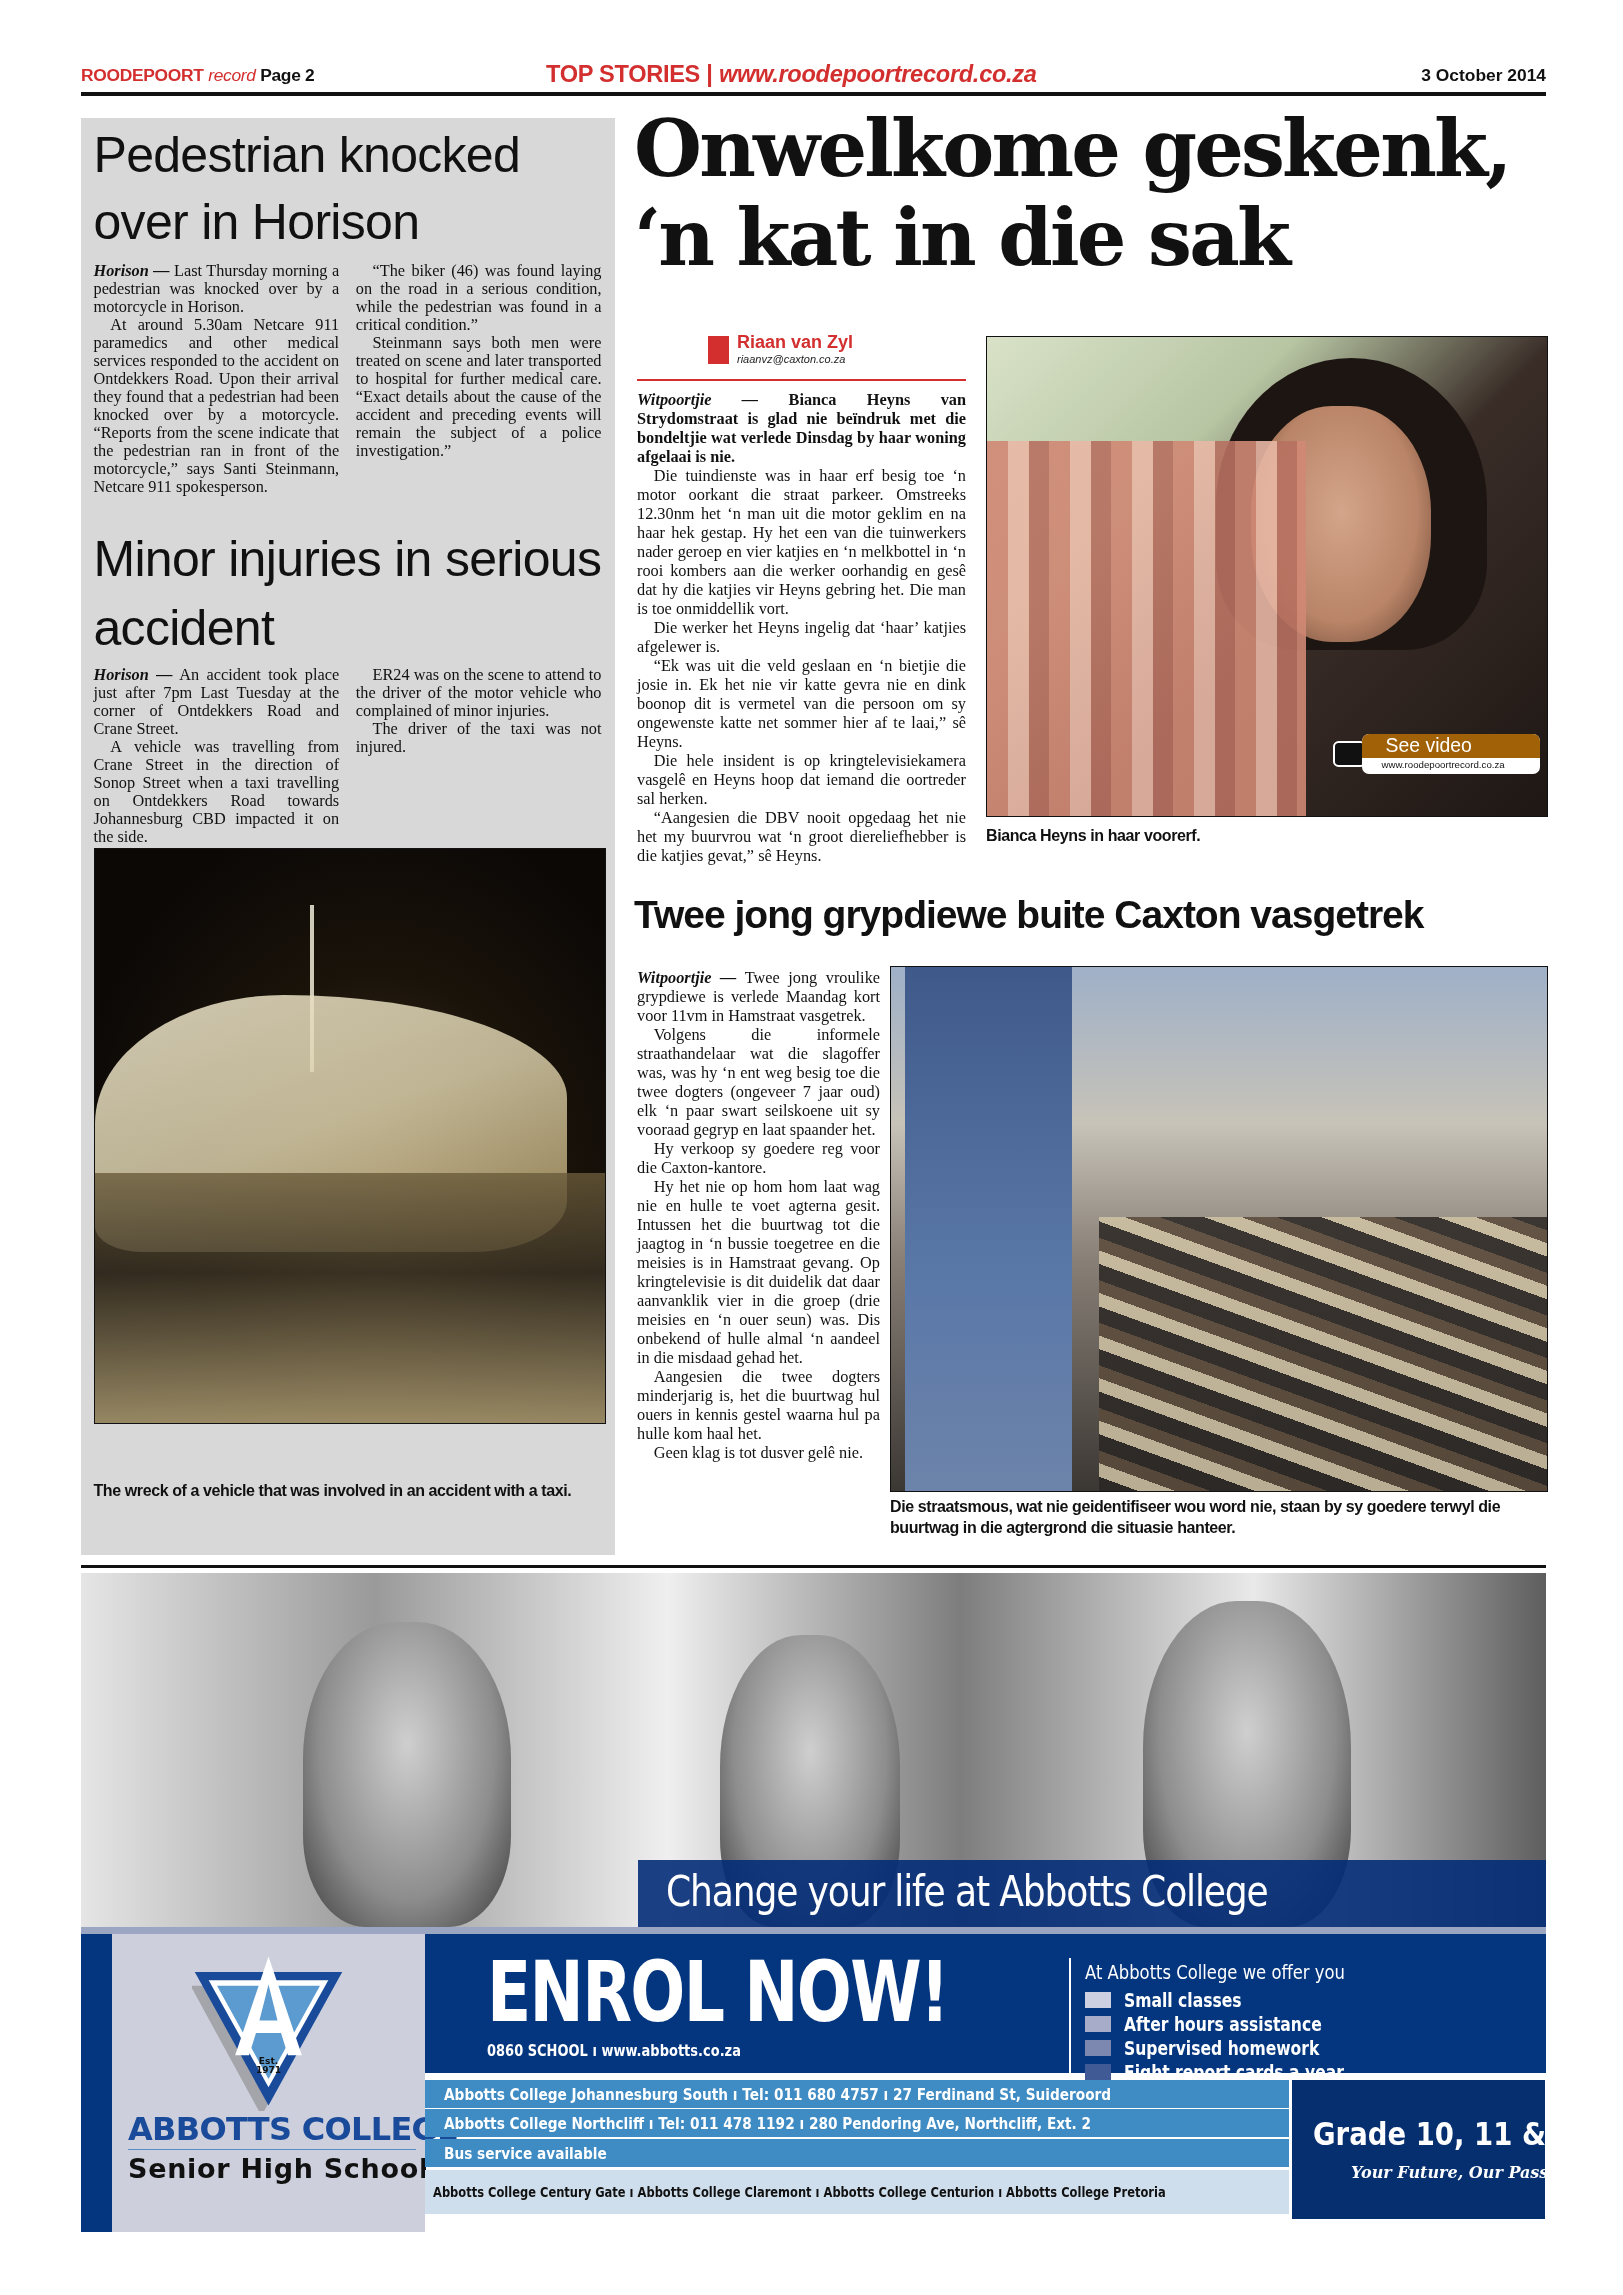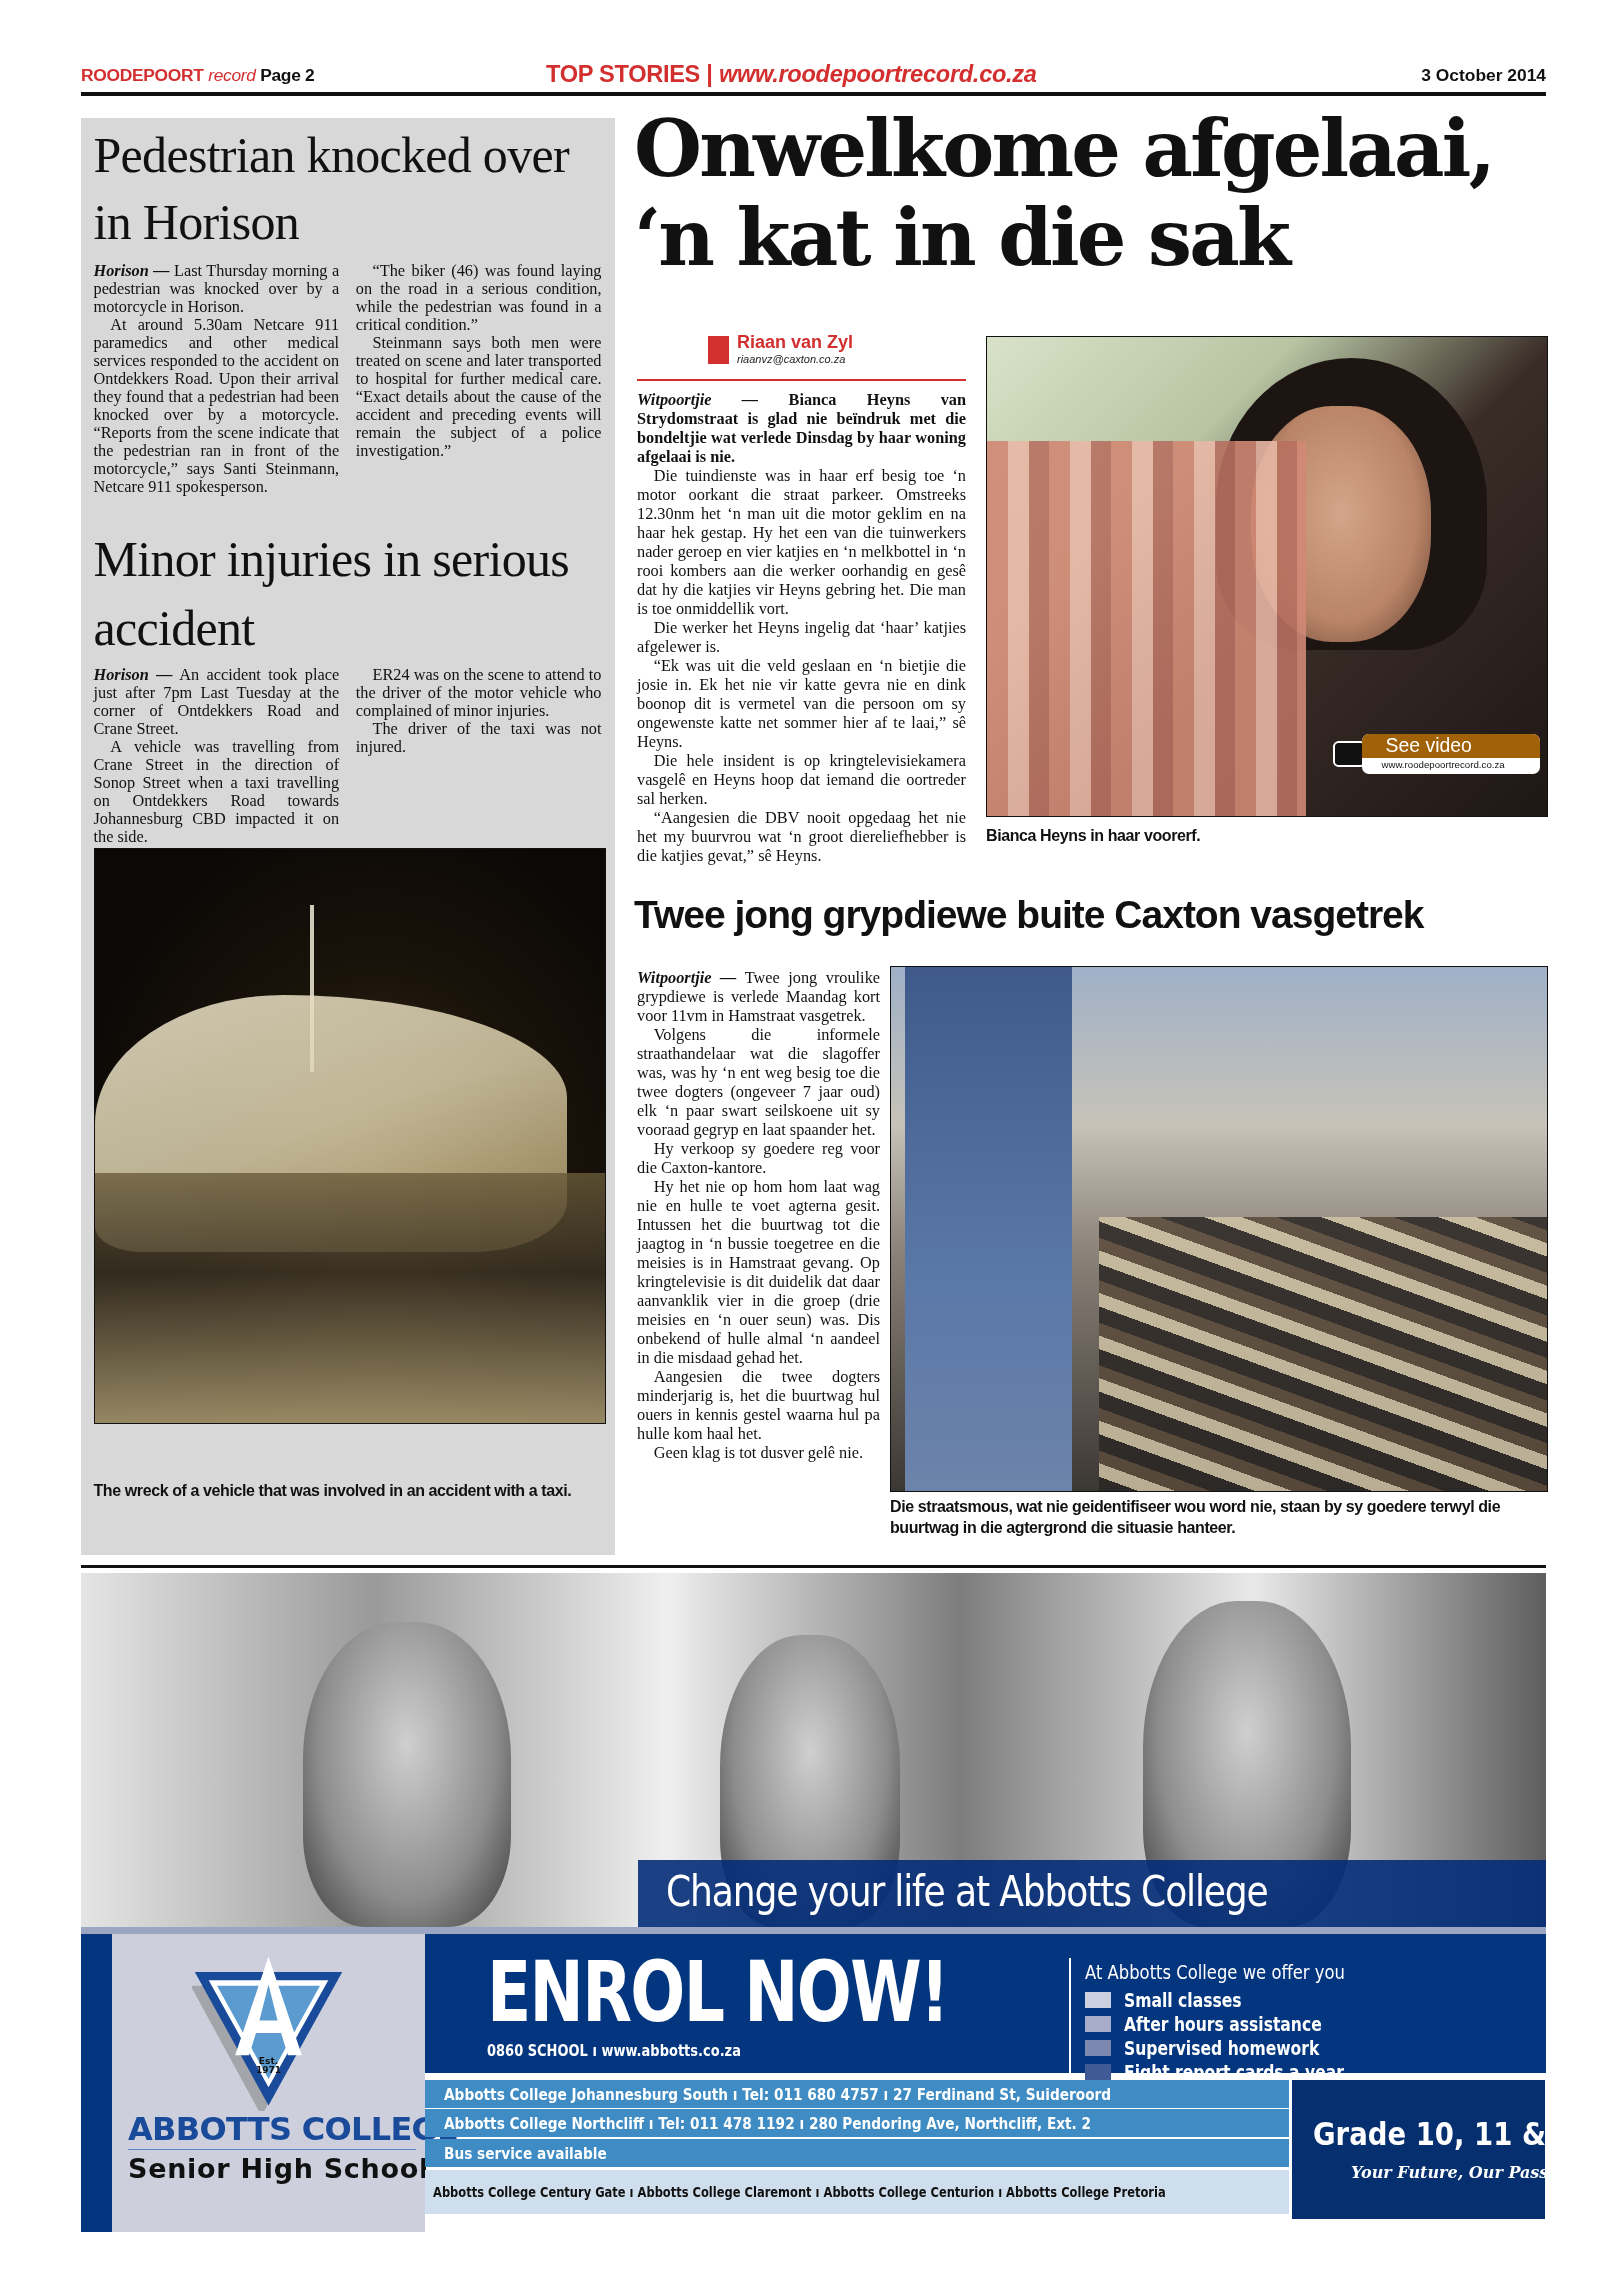--- a/index.html
+++ b/index.html
@@ -11,21 +11,21 @@
   .mh-left { position: absolute; left: 0; top: 4.2px; font-family: "Liberation Sans", sans-serif; font-size: 17.4px; font-weight: bold; color: #d32f2f; letter-spacing: -0.3px; }
   .mh-left .rec { font-style: italic; font-weight: normal; }
   .mh-left .pg { color: #111; }
   .mh-center { position: absolute; left: 465px; top: 0; font-family: "Liberation Sans", sans-serif; font-size: 23.6px; font-weight: bold; color: #d32f2f; letter-spacing: -0.3px; }
   .mh-center .url { font-style: italic; }
   .mh-right { position: absolute; right: 0; top: 4.2px; font-family: "Liberation Sans", sans-serif; font-size: 17.4px; font-weight: bold; color: #111; }
   .mh-rule { position: absolute; left: 81px; top: 92px; width: 1465px; height: 3.5px; background: #111; }
 
   
   .leftcol { position: absolute; left: 81px; top: 118px; width: 534px; height: 1437px; background: #d8d8d8; }
-  .headline-sans { font-family: Liberation Serif, serif; font-weight: normal; color: #111; letter-spacing: -0.7px; }
+  .headline-sans { font-family: Liberation Sans, sans-serif; font-weight: normal; color: #111; letter-spacing: -0.7px; }
   .h-ped { position: absolute; left: 12.5px; top: 4.2px; width: 514px; font-size: 50px; line-height: 67px; }
   .h-minor { position: absolute; left: 12.5px; top: 407px; width: 514px; font-size: 50px; line-height: 69px; }
   .cols2 { position: absolute; left: 12.5px; width: 508px; display: flex; gap: 16.7px; }
   .cols2 .col { flex: 1; font-size: 16.3px; line-height: 18px; text-align: justify; hyphens: auto; }
   .cols2 .col p { text-indent: 16.7px; }
   .cols2 .col p.noindent { text-indent: 0; }
   .dateline { font-weight: bold; font-style: italic; }
   .body-ped { top: 144px; }
   .body-minor { top: 548px; }
 
@@ -148,21 +148,21 @@
 
   <div class="accident-photo">
     <div class="pole"></div>
     <div class="car"></div>
     <div class="debris"></div>
   </div>
   <p class="caption cap-accident">The wreck of a vehicle that was involved in an accident with a taxi.</p>
 </section>
 
 <h1 class="h-main">
-  <span>Onwelkome afgelaai,</span><br>
+  <span>Onwelkome geskenk,</span><br>
   <span>‘n kat in die sak</span>
 </h1>
 <div class="byline">
   <div class="sq"></div>
   <div class="name">Riaan van Zyl</div>
   <div class="email">riaanvz@caxton.co.za</div>
 </div>
 <div class="byline-rule"></div>
 <article class="main-body">
   <p class="lead"><i class="dateline">Witpoortjie —</i> <span>Bianca Heyns van Strydomstraat is glad nie beïndruk met die bondeltjie wat verlede Dinsdag by haar woning afgelaai is nie.</span></p>

